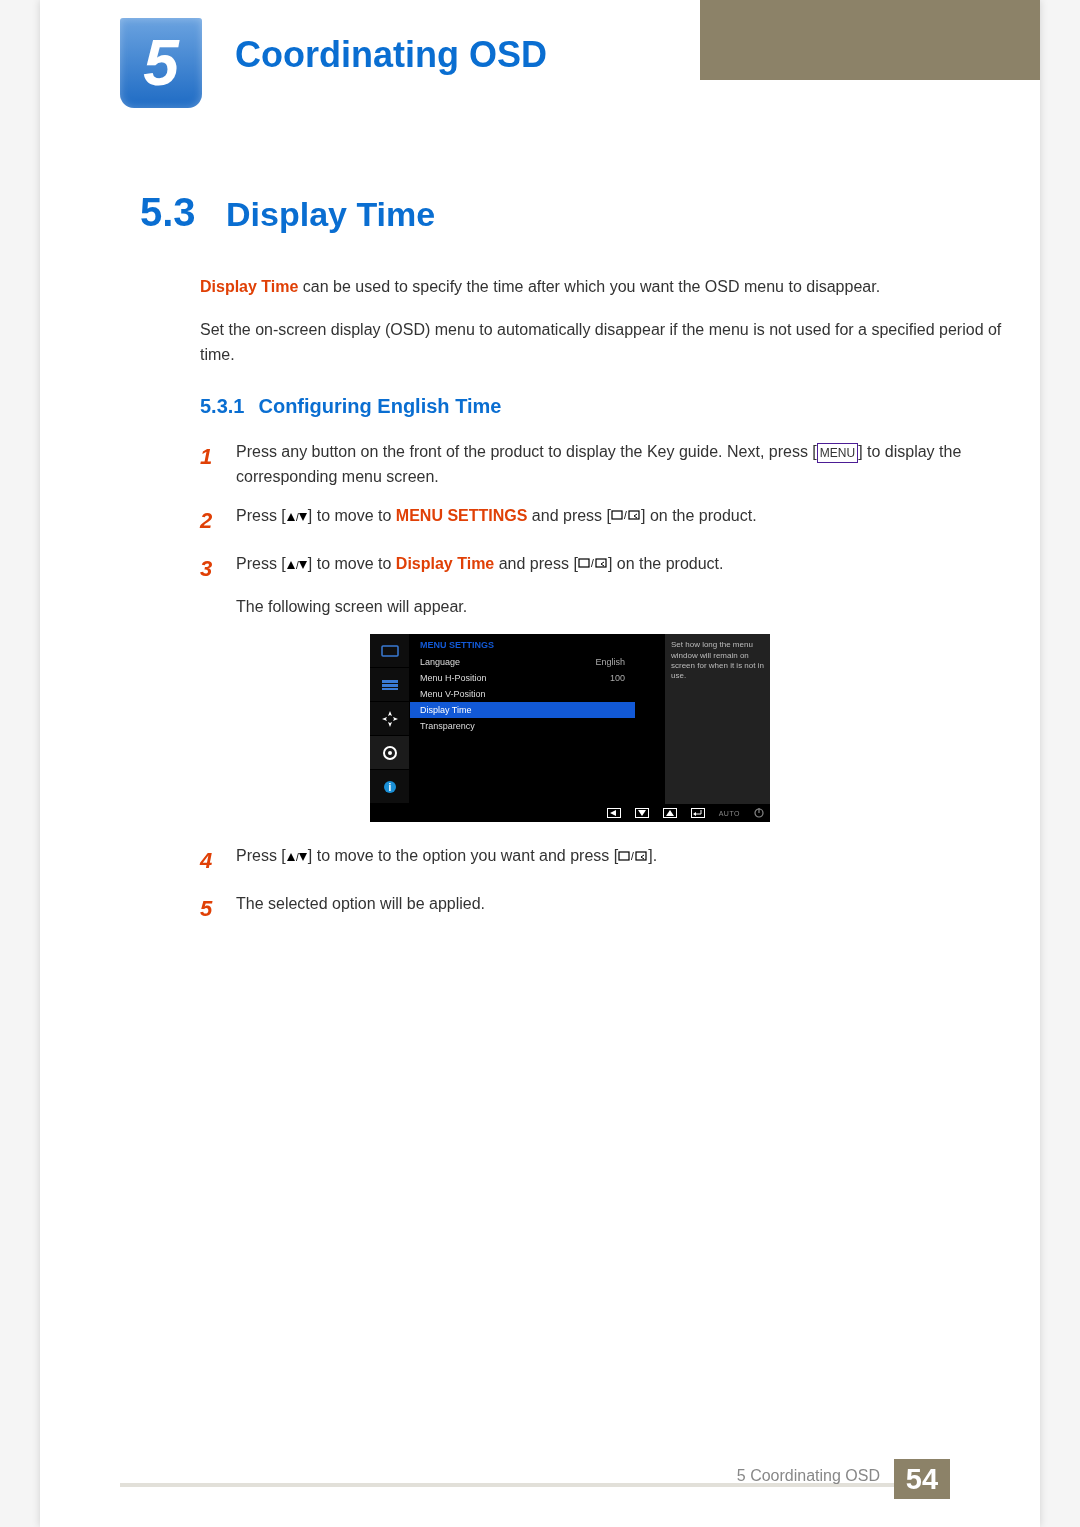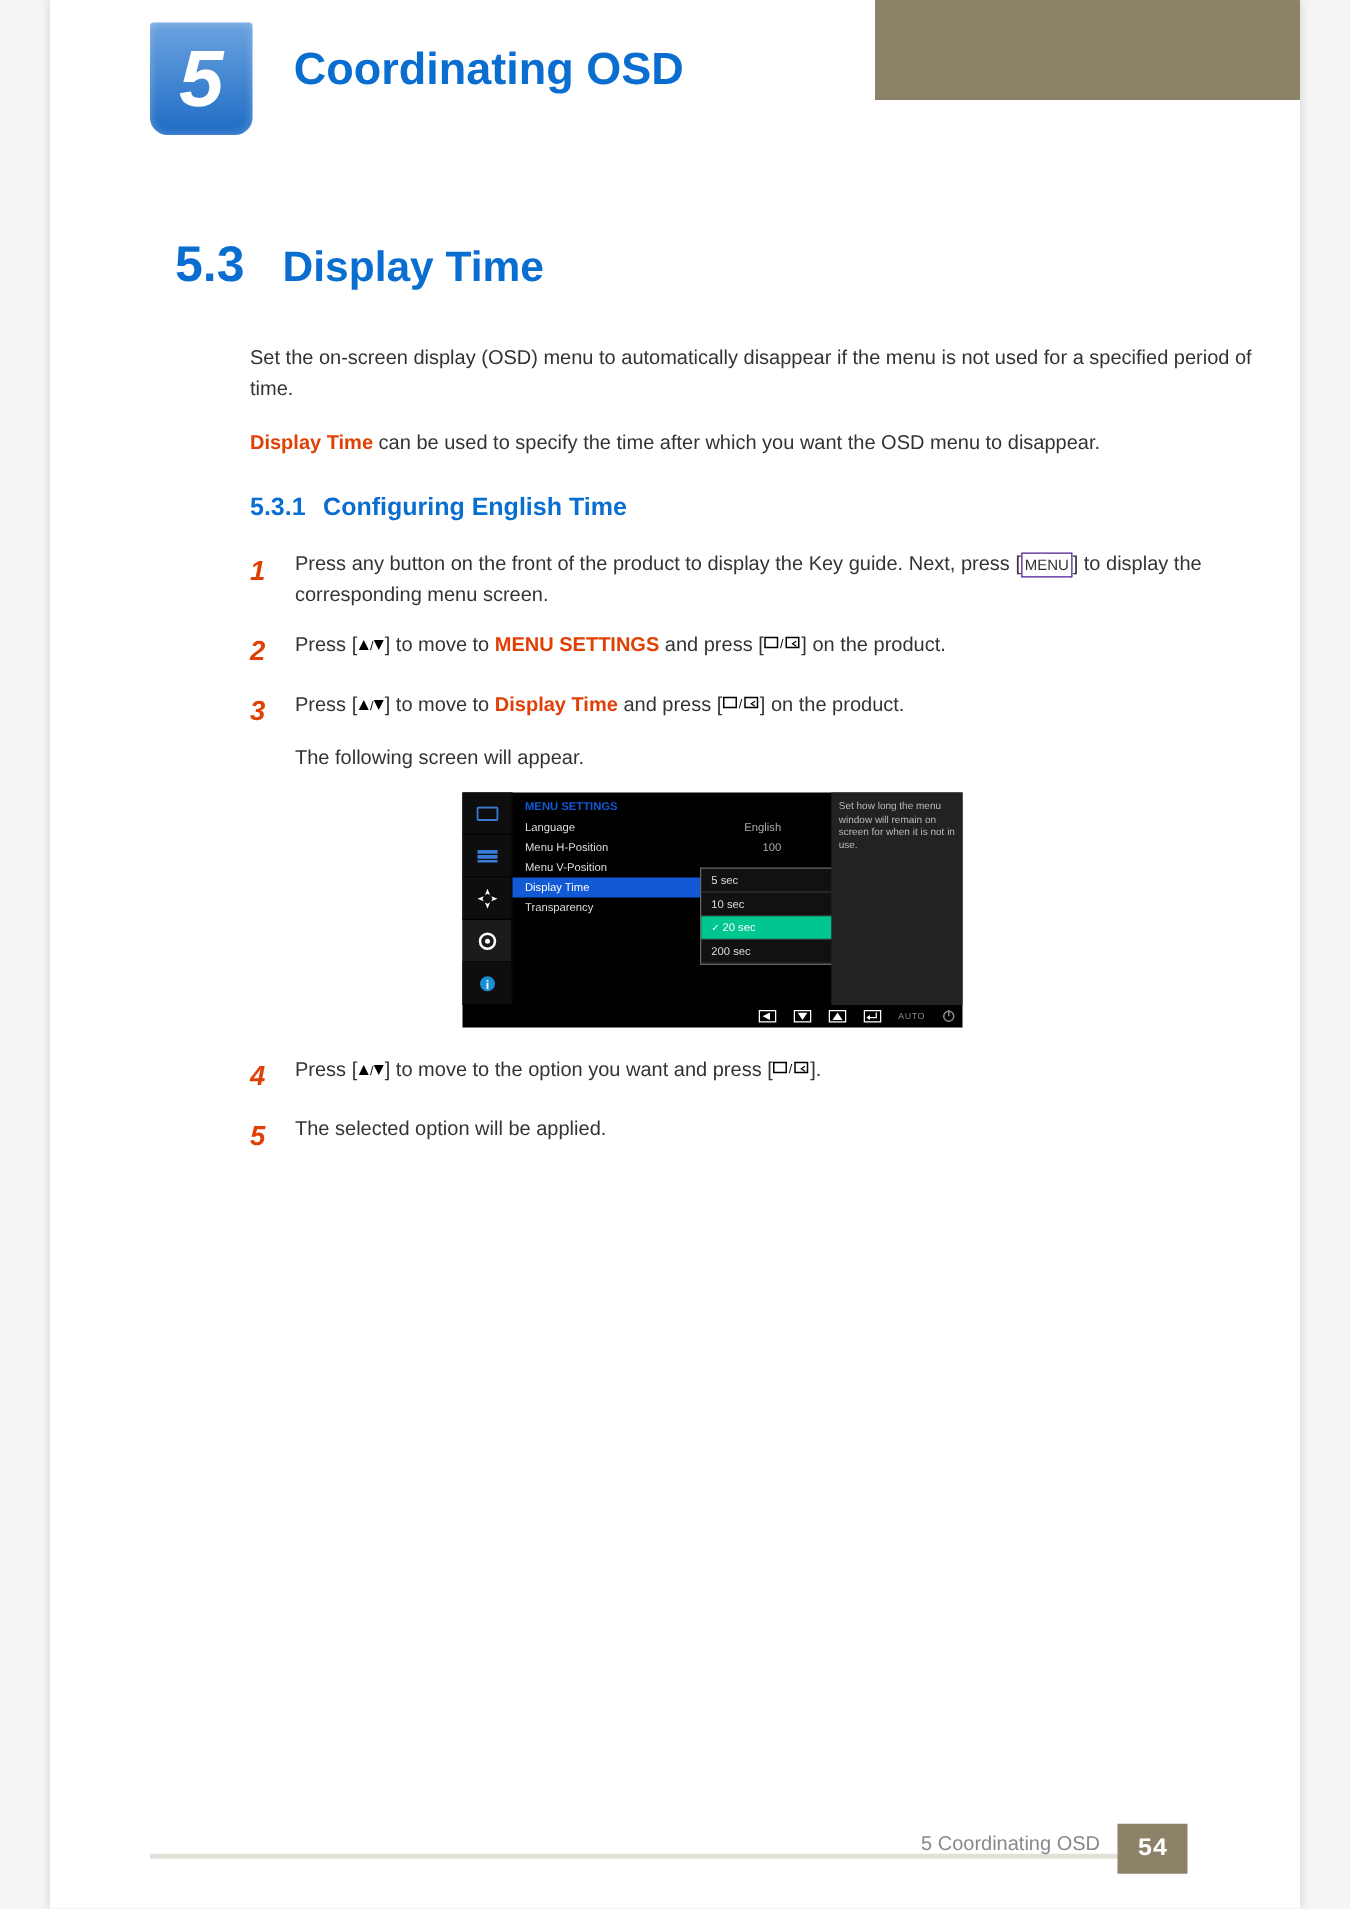--- a/index.html
+++ b/index.html
@@ -116,42 +116,42 @@
     position:absolute; bottom:40px; left:80px; right:110px;
     background:#8c8268; height:4px; opacity:0.25;
   }
   .footer-text {
     position:absolute; bottom:42px; right:160px;
     color:#888; font-size:16px;margin-top:48px;
   }
   .page-num-box {
     position:absolute; bottom:28px; right:90px;
     width:56px; height:40px; background:#8c8268;
-    color:#fff; font-size:20px; font-weight:bold;
-    display:flex; align-items:center; justify-content:center;font-family:Liberation Mono, monospace;
+    color:#fff; font-size:29px; font-weight:bold;
+    display:flex; align-items:center; justify-content:center;
   }
 </style>
 </head>
 <body>
 
 <div class="page">
   <div class="top-stripe"></div>
   <div class="chapter-tab">5</div>
   <div class="chapter-title">Coordinating OSD</div>
 
   <div class="content">
     <div class="h2">
       <span class="h2-num">5.3</span>
       <span class="h2-title">Display Time</span>
     </div>
 
-    <p class="para">Set the on-screen display (OSD) menu to automatically disappear if the menu is not used for a specified period of time.</p>
     <p class="para">
       <span class="red">Display Time</span><span> can be used to specify the time after which you want the OSD menu to disappear.</span>
     </p>
+    <p class="para">Set the on-screen display (OSD) menu to automatically disappear if the menu is not used for a specified period of time.</p>
 
     <div class="h3">
       <span class="h3-num">5.3.1</span><span>Configuring English Time</span>
     </div>
 
     <div class="step">
       <div class="step-num">1</div>
       <div class="step-body">
         <span>Press any button on the front of the product to display the Key guide. Next, press [</span><span class="small-menu-btn">MENU</span><span>] to display the corresponding menu screen.</span>
       </div>
@@ -241,26 +241,20 @@
               <span class="val"></span>
             </div>
           <div class="osd-row selected">
               <span>Display Time</span>
               <span class="val"></span>
             </div>
           <div class="osd-row">
               <span>Transparency</span>
               <span class="val"></span>
             </div>
-          <div class="osd-submenu">
-            <div class="osd-sub-item">5 sec</div>
-            <div class="osd-sub-item">10 sec</div>
-            <div class="osd-sub-item sel">20 sec</div>
-            <div class="osd-sub-item">200 sec</div>
-          </div>
         </div>
         <div class="osd-help">Set how long the menu window will remain on screen for when it is not in use.</div>
       </div>
       <div class="osd-bottom">
         <div class="osd-btn-box">
             <svg width="8" height="6">
               <polygon points="0,3 6,0 6,6" fill="#fff"></polygon>
             </svg>
           </div>
         <div class="osd-btn-box">

